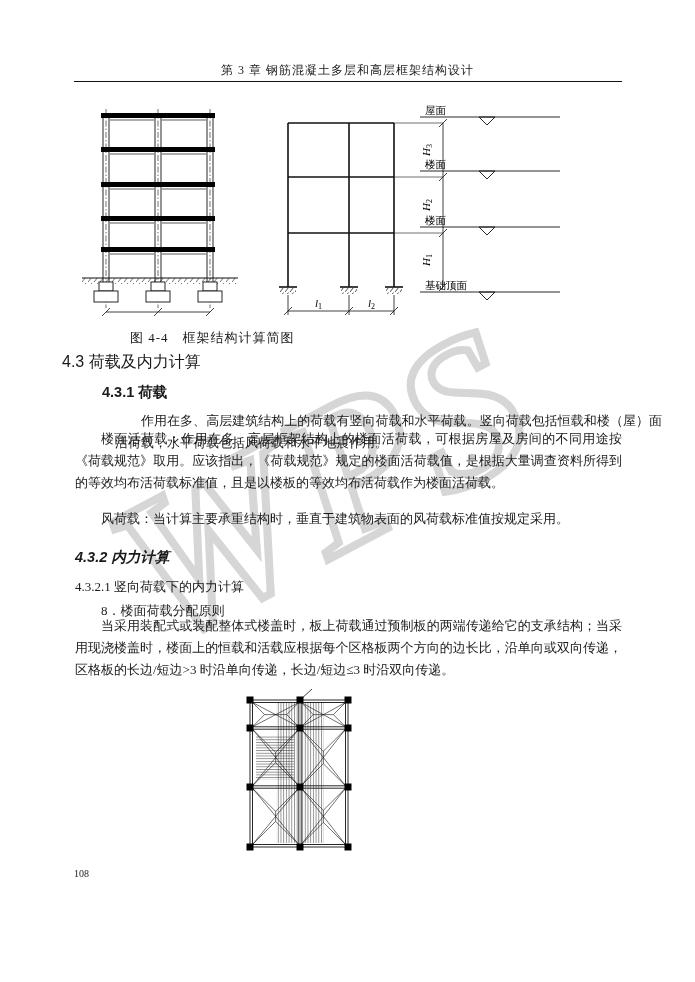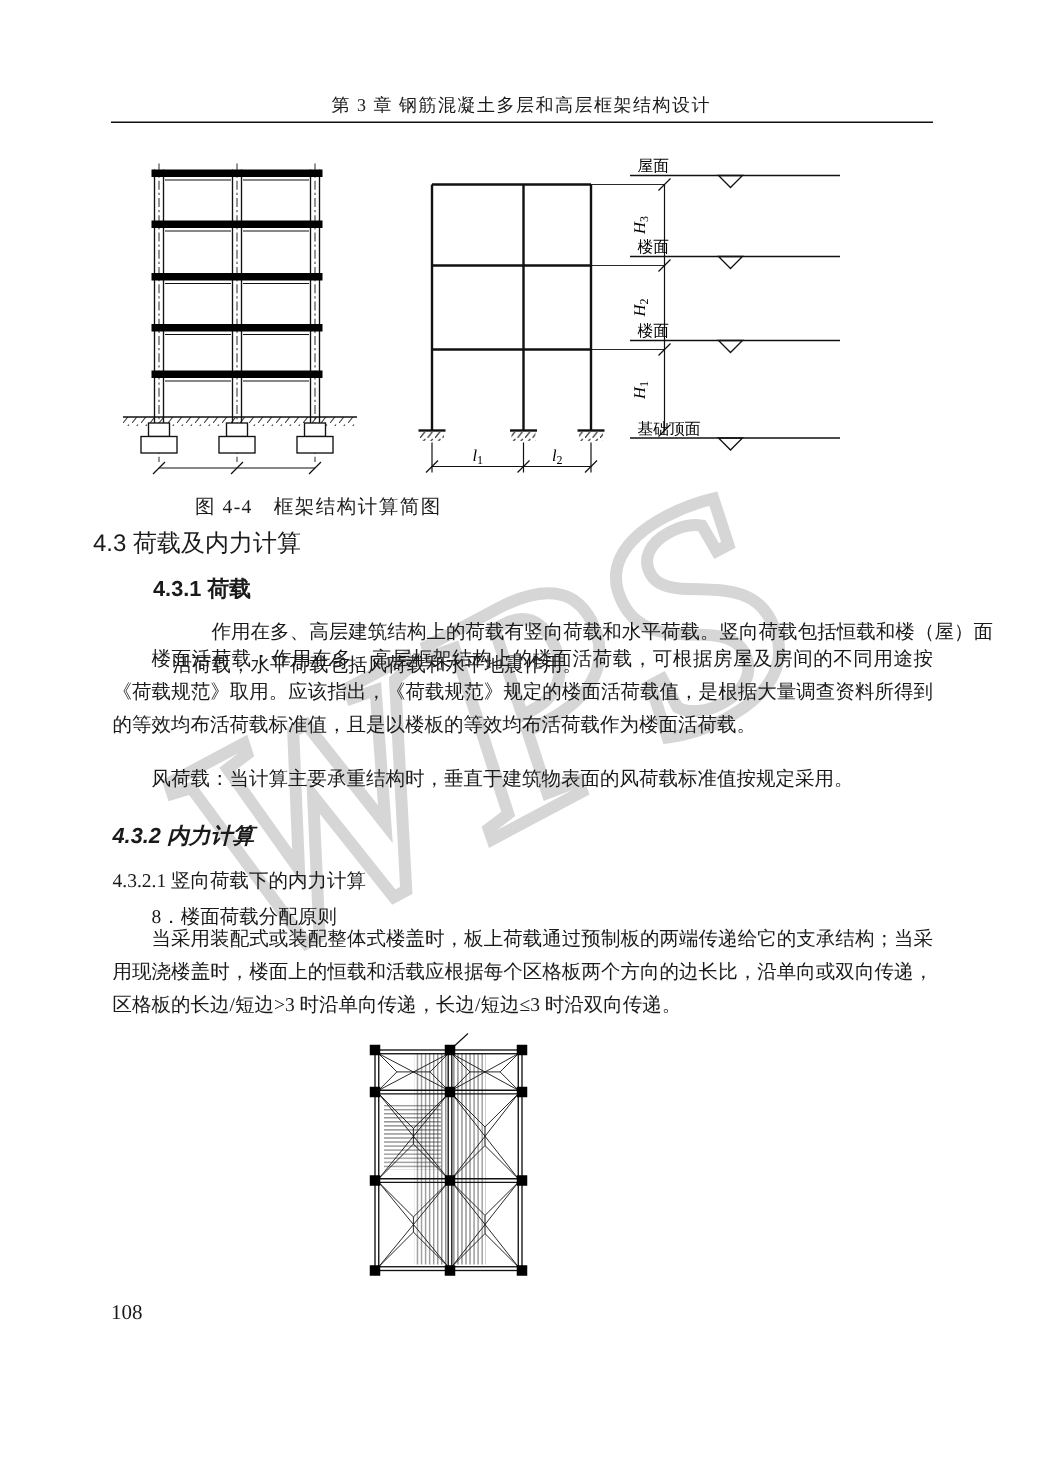--- a/index.html
+++ b/index.html
@@ -12,21 +12,21 @@
   .h-major{top:352px;left:62px;font-size:16px;font-weight:normal;
            font-family:"Liberation Sans","DejaVu Sans",sans-serif;}
   .h-431{top:383px;left:75px;font-size:14.5px;font-weight:bold;
          font-family:"Liberation Sans","DejaVu Sans",sans-serif;margin-left:27px;}
   .h-432{top:548px;left:75px;font-size:14.5px;font-weight:bold;
          font-family:"Liberation Sans","DejaVu Sans",sans-serif;font-style:italic;}
   .h-4321{top:578px;left:75px;font-size:13px;}
   .list1{top:602px;left:101px;font-size:13px;}
   .par{left:75px;width:547px;font-size:13px;line-height:21.8px;text-align:justify;text-indent:2em;}
   .p1{top:410px;margin-left:40px;} .p2{top:428px;} .p3{top:508px;} .p4{top:615px;}
-  .pagenum{top:868px;left:74px;font-size:14px;}
+  .pagenum{top:868px;left:74px;font-size:10px;}
   .wm{top:295px;left:35px;width:620px;height:420px;pointer-events:none;}
   svg text{font-family:"Liberation Serif","DejaVu Serif",serif;}
   .cn-label{font-size:10.5px;}
   .dim-i{font-style:italic;font-size:11px;}
 </style>
 </head>
 <body>
 
 <div class="page">
 

